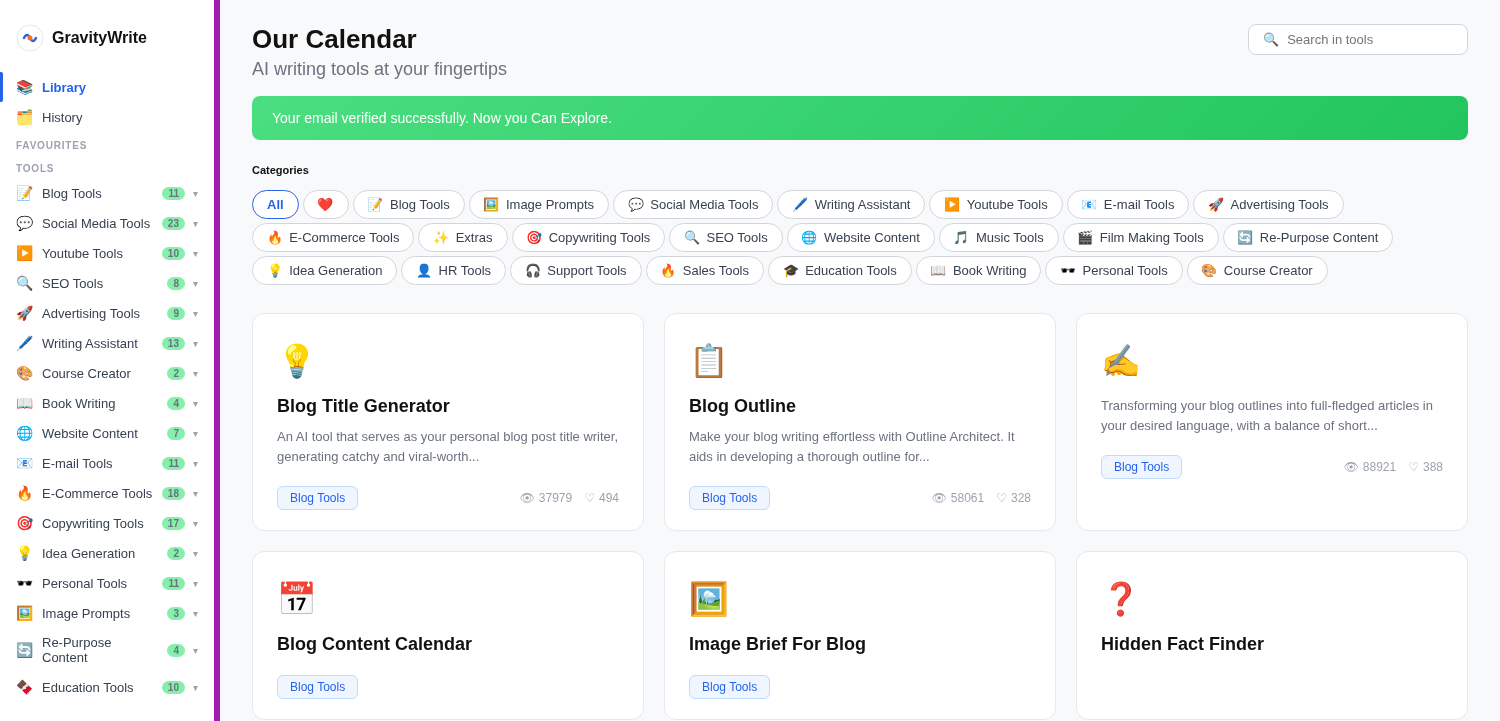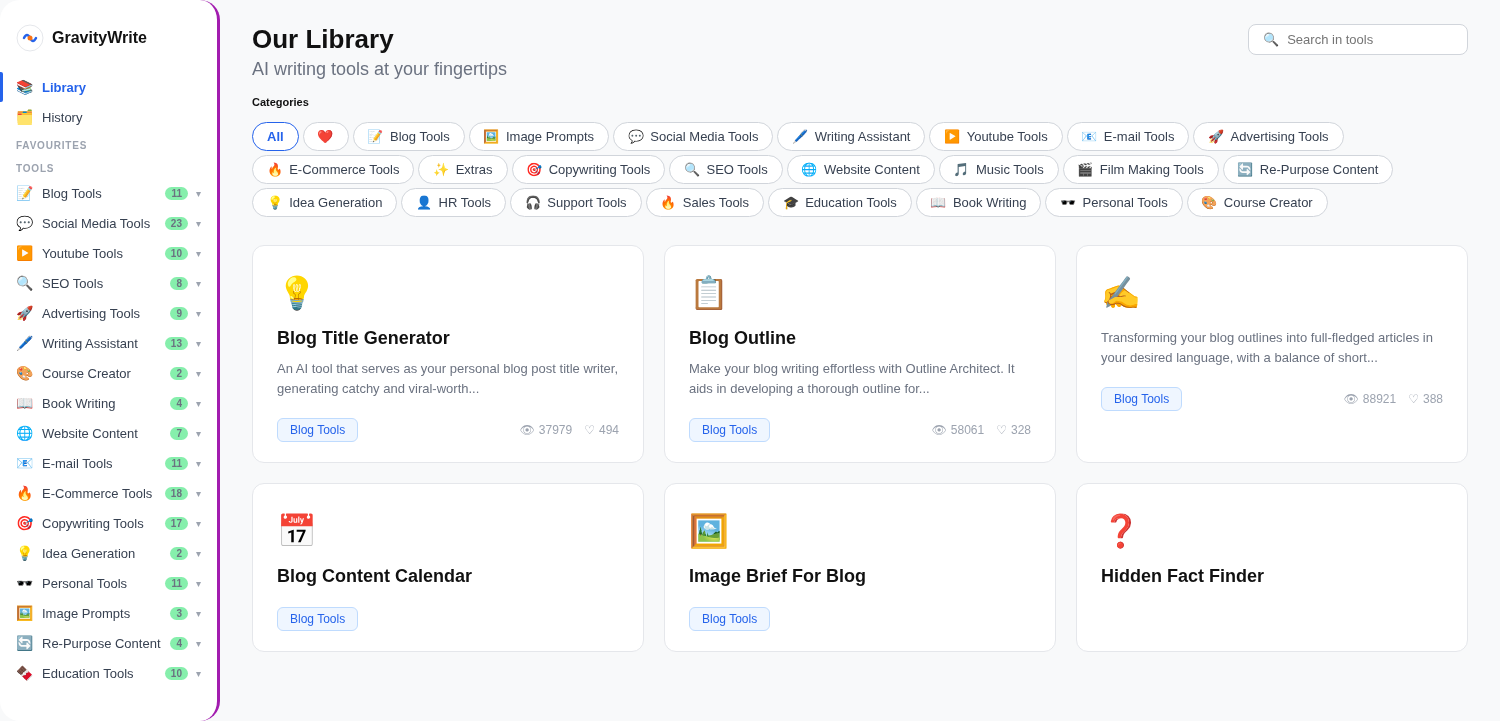--- a/index.html
+++ b/index.html
@@ -1,19 +1,19 @@
 <!DOCTYPE html>
 <html><head>
   <meta charset="utf-8">
   <style>
     * { box-sizing: border-box; margin: 0; padding: 0; }
     body { font-family: -apple-system, BlinkMacSystemFont, 'Segoe UI', sans-serif; background: #f8f9fa; display: flex; height: 100vh; overflow: hidden; }
 
     
-    .sidebar { width: 220px; min-width: 220px; background: #fff; border-right: 3px solid #a21caf; overflow-y: auto; padding: 16px 0; border-radius: 20px; }
+    .sidebar { width: 220px; min-width: 220px; background: #fff; border-right: 6px solid #a21caf; overflow-y: auto; padding: 16px 0; }
     .sidebar-logo { display: flex; align-items: center; gap: 8px; padding: 8px 16px 20px; }
     .sidebar-logo-icon { width: 28px; height: 28px; }
     .sidebar-logo-text { font-size: 16px; font-weight: 700; color: #111; }
 
     .sidebar-section-label { font-size: 10px; font-weight: 700; color: #9ca3af; letter-spacing: 0.08em; padding: 8px 16px 4px; }
     .sidebar-item { display: flex; align-items: center; gap: 8px; padding: 7px 16px; cursor: pointer; font-size: 13px; color: #374151; position: relative; }
     .sidebar-item.active { color: #2563eb; font-weight: 600; }
     .sidebar-item.active::before { content: ''; position: absolute; left: 0; top: 0; bottom: 0; width: 3px; background: #2563eb; border-radius: 0 2px 2px 0; }
     .sidebar-item-icon { font-size: 14px; width: 18px; text-align: center; }
     .sidebar-item-label { flex: 1; }
@@ -176,29 +176,30 @@
     <span class="sidebar-item-icon">🍫</span>
     <span class="sidebar-item-label">Education Tools</span>
     <span class="sidebar-badge">10</span>
     <span class="sidebar-chevron">▾</span>
   </div>
 </nav>
 
 <main class="main">
   <div class="main-header">
     <div>
-      <h1 class="page-title">Our Library</h1>
+      <h1 class="page-title">Our Calendar</h1>
       <p class="page-subtitle">AI writing tools at your fingertips</p>
     </div>
     <div class="search-box">
       <span class="search-icon">🔍</span>
       <input class="search-input" type="text" placeholder="Search in tools" style="">
     </div>
   </div>
 
+  <div class="alert-success">Your email verified successfully. Now you Can Explore.</div>
 
   <div class="section-title">Categories</div>
   <div class="categories">
     <button class="cat-btn active">
       <span>All</span>
     </button>
     <button class="cat-btn">
       <span class="cat-icon">❤️</span>
     </button>
     <button class="cat-btn">

